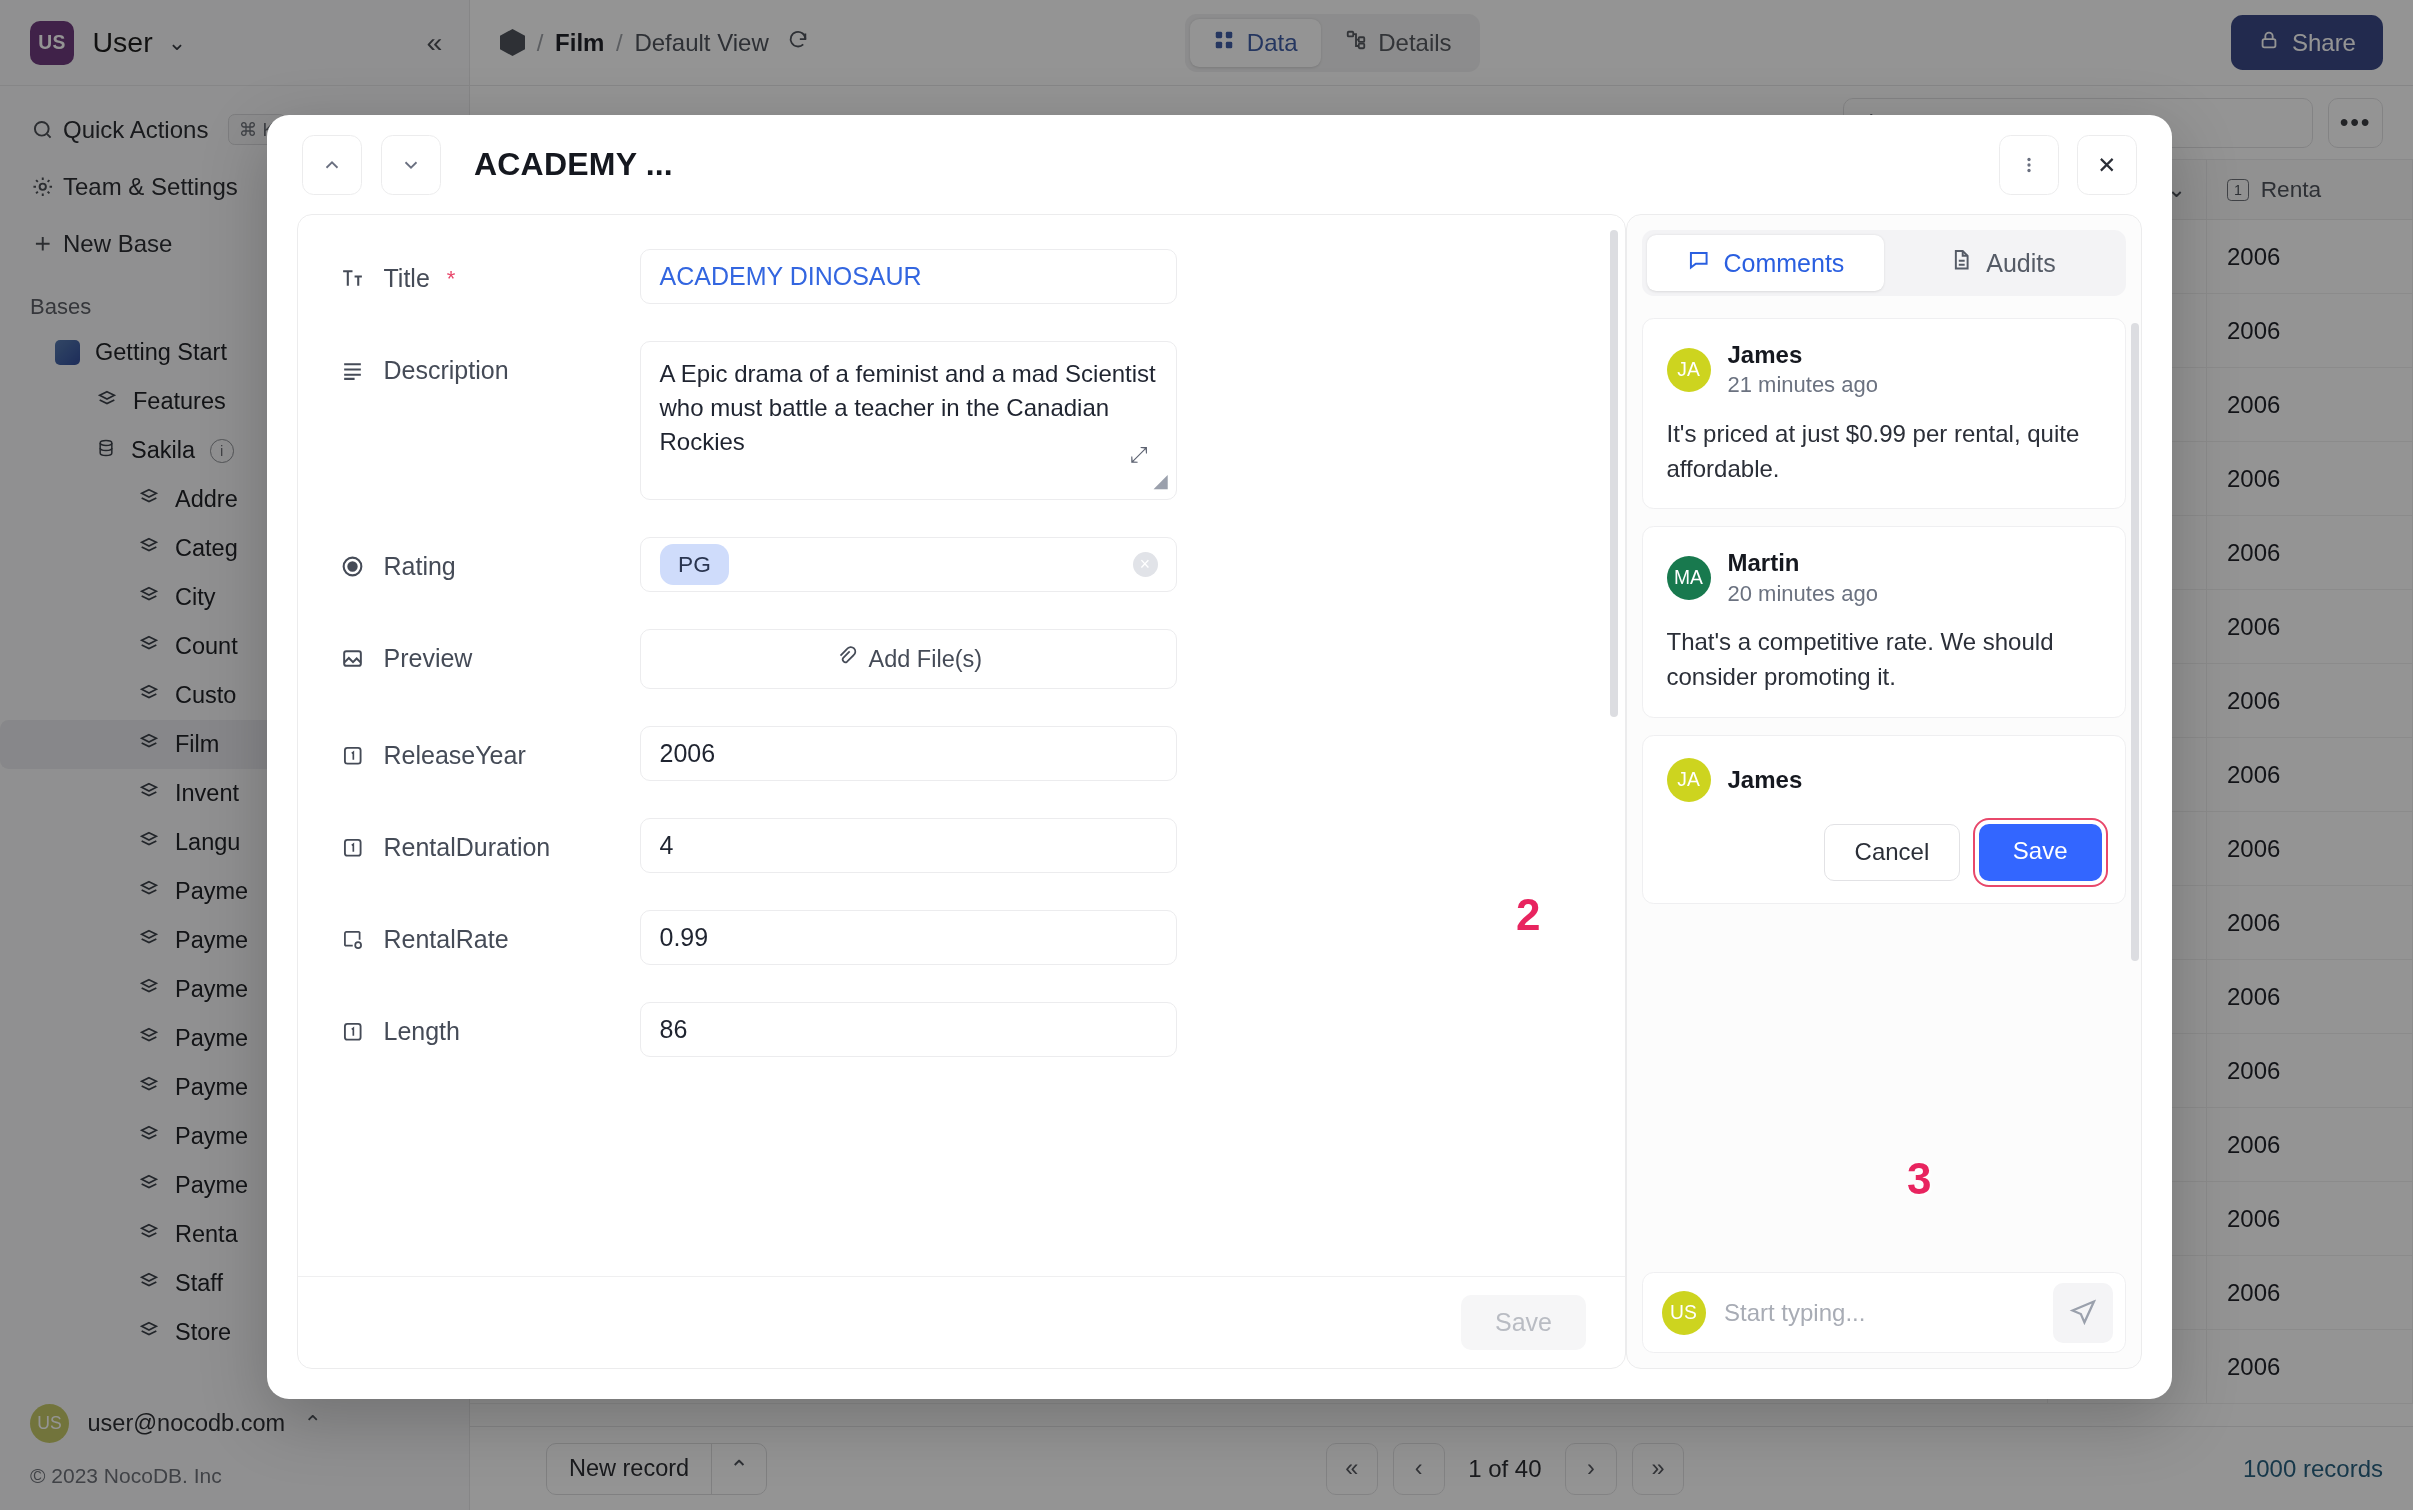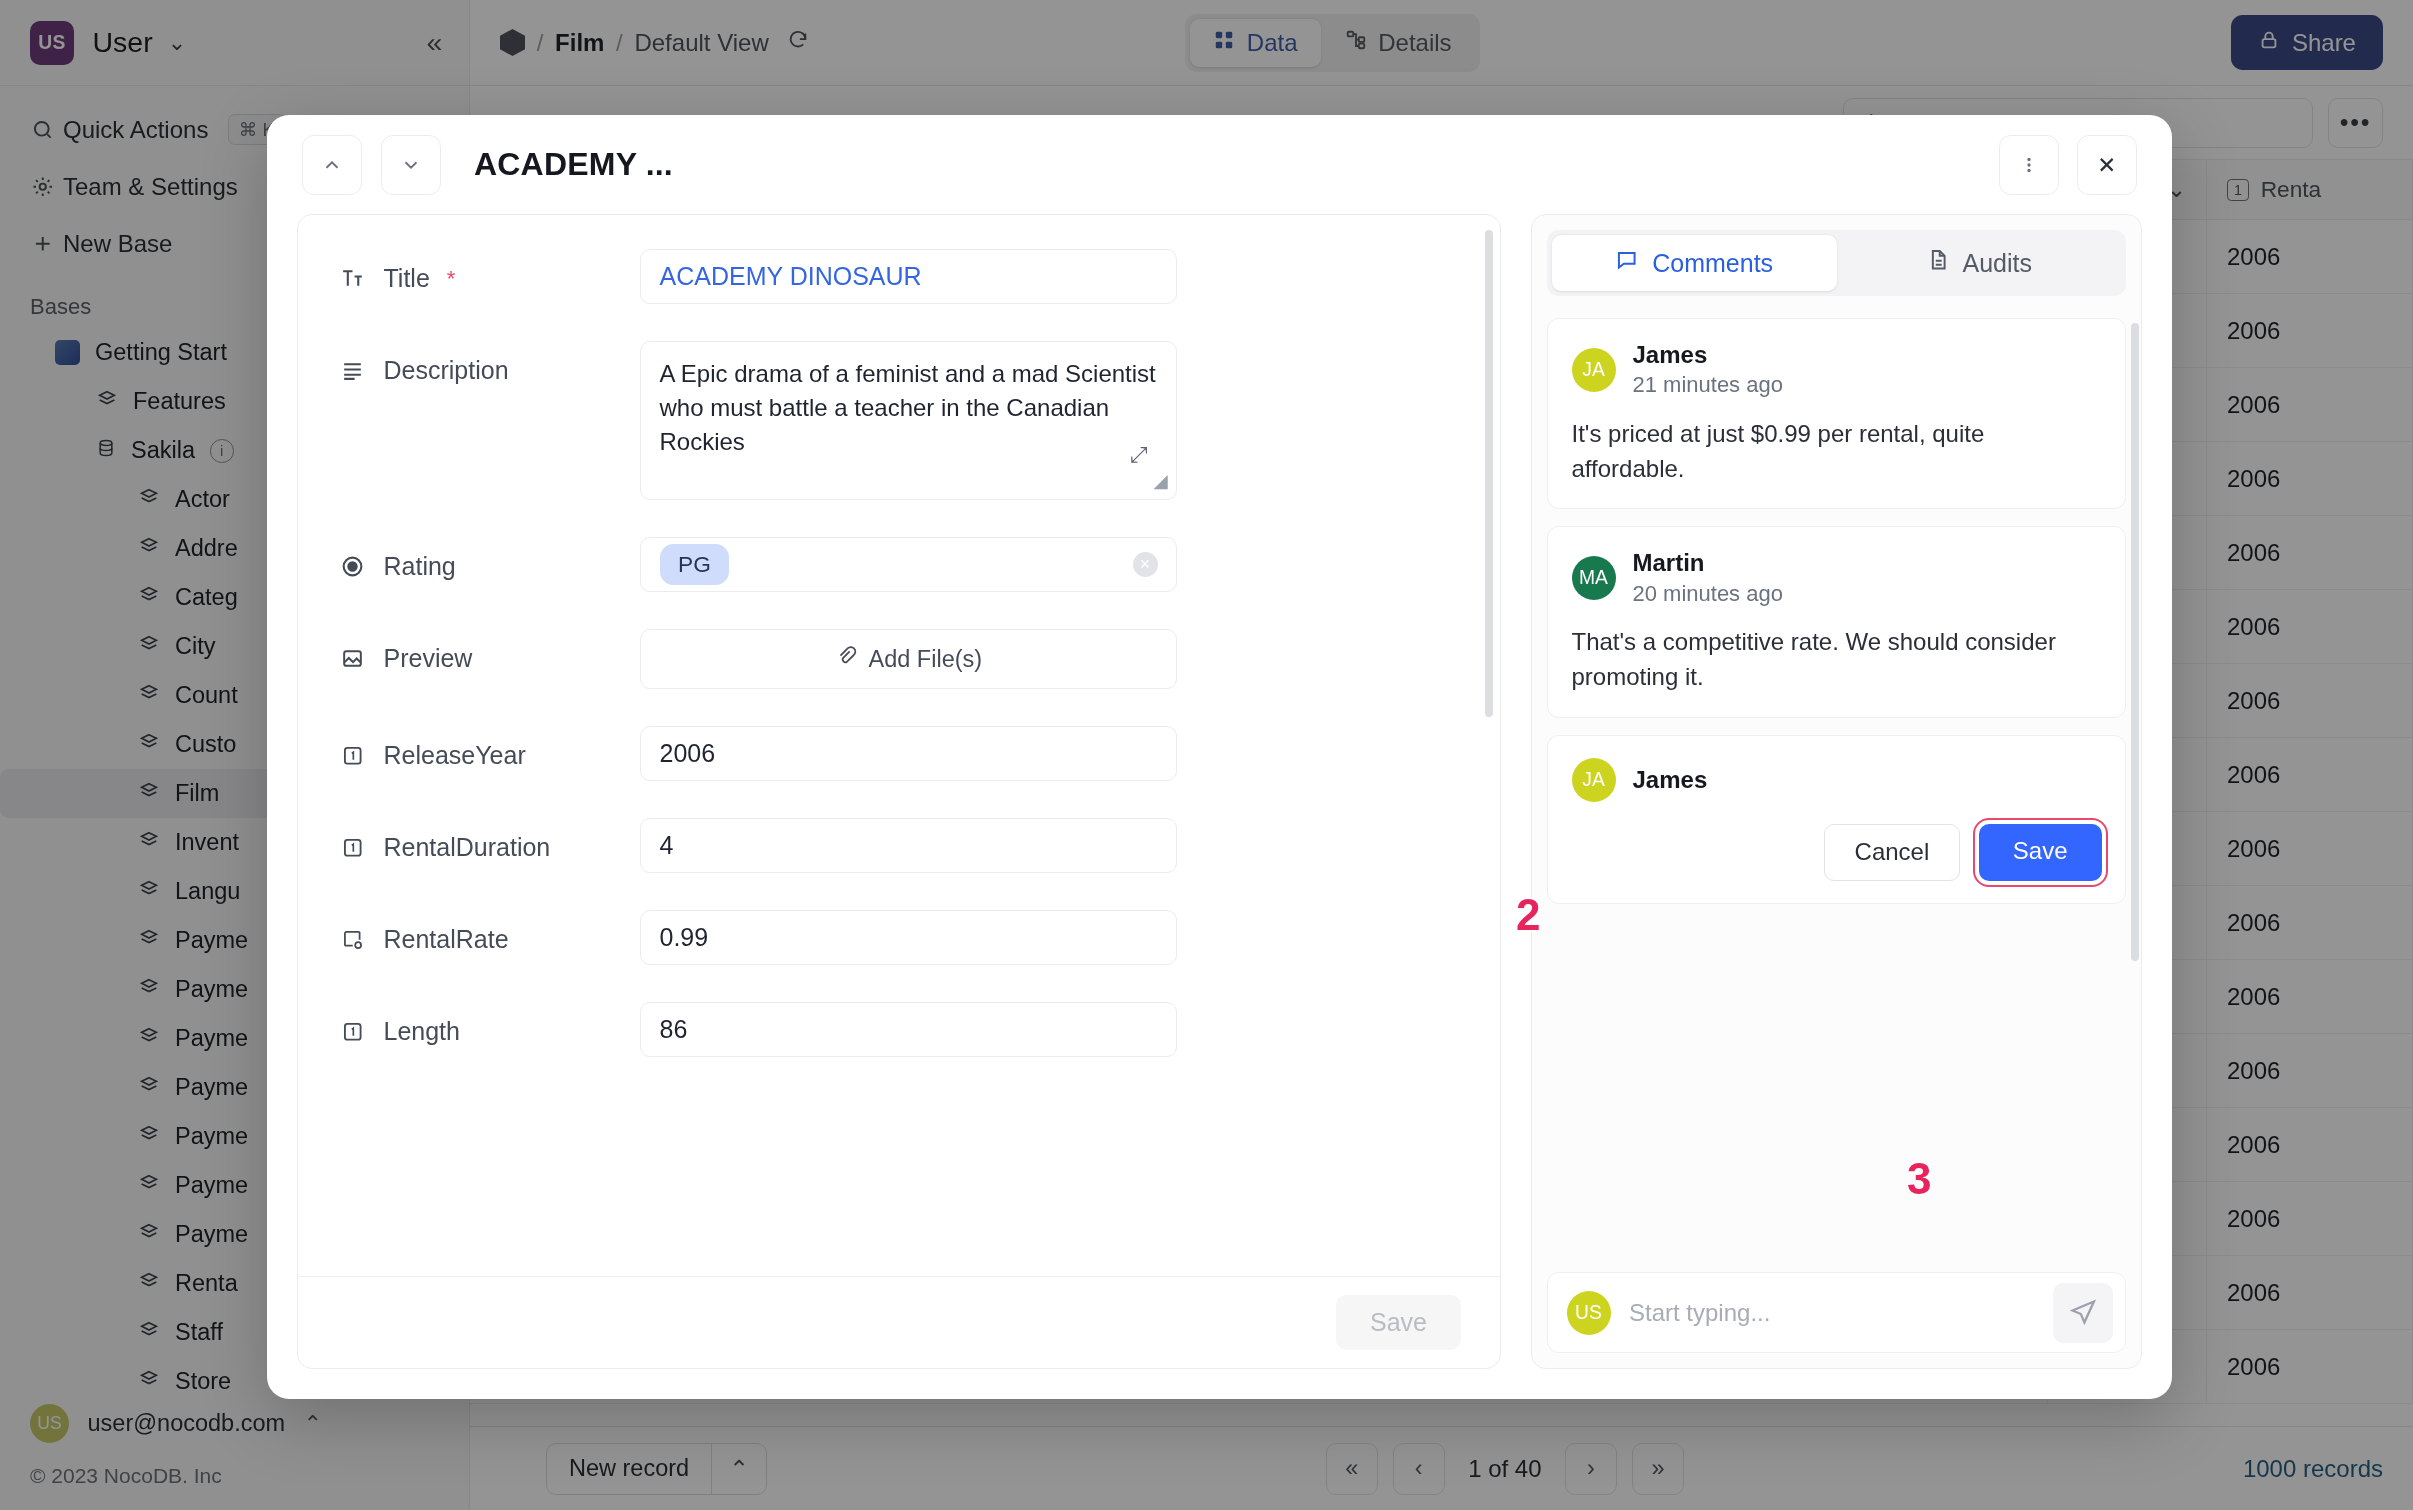--- a/index.html
+++ b/index.html
@@ -225,21 +225,21 @@
     background: #f6f6f7; color: #b9bcc3; font-size: 25px;
     padding: 13.4px 34px; border-radius: 10px;
   }
   .vscroll {
     position: absolute; right: 6.7px; top: 15px; width: 8.4px; height: 487px;
     background: #dcdde1; border-radius: 5px;
   }
 
   
   .comments-pane {
-    width: 611px; flex: none; margin-left: 30px;
+    width: 516px; flex: none; 
     border: 0.8px solid #ececed; border-radius: 15px;
     display: flex; flex-direction: column; overflow: hidden; background: #fcfcfc;
   }
   .tabs-wrap { padding: 15px; }
   .tabs {
     display: flex; background: #f3f3f5; border-radius: 11.7px; padding: 5px;
   }
   .tab {
     flex: 1; display: flex; align-items: center; justify-content: center; gap: 13.4px;
     padding: 13.4px 0; border-radius: 9.2px; font-size: 25px; color: #555b66;
@@ -353,27 +353,20 @@
           <span>Features</span>
         </div>
         <div class="tree-row lvl1">
           <span class="tbl-ico"><svg width="20" height="20" viewBox="0 0 24 24" fill="none" stroke="currentColor" stroke-width="1.8">
               <ellipse cx="12" cy="6" rx="7" ry="3"></ellipse>
               <path d="M5 6v12c0 1.7 3.1 3 7 3s7-1.3 7-3V6"></path>
               <path d="M5 12c0 1.7 3.1 3 7 3s7-1.3 7-3"></path>
             </svg></span>
           <span>Sakila</span>
           <span class="info-c">i</span>
-        </div>
-        <div class="tree-row lvl2">
-          <span class="tbl-ico"><svg width="22" height="22" viewBox="0 0 24 24" fill="none" stroke="currentColor" stroke-width="1.8">
-              <path d="M12 4l8 4-8 4-8-4 8-4z"></path>
-              <path d="M4 13l8 4 8-4"></path>
-            </svg></span>
-          <span>Actor</span>
         </div>
         <div class="tree-row lvl2">
           <span class="tbl-ico"><svg width="22" height="22" viewBox="0 0 24 24" fill="none" stroke="currentColor" stroke-width="1.8">
               <path d="M12 4l8 4-8 4-8-4 8-4z"></path>
               <path d="M4 13l8 4 8-4"></path>
             </svg></span>
           <span>Addre</span>
         </div>
         <div class="tree-row lvl2">
           <span class="tbl-ico"><svg width="22" height="22" viewBox="0 0 24 24" fill="none" stroke="currentColor" stroke-width="1.8">

